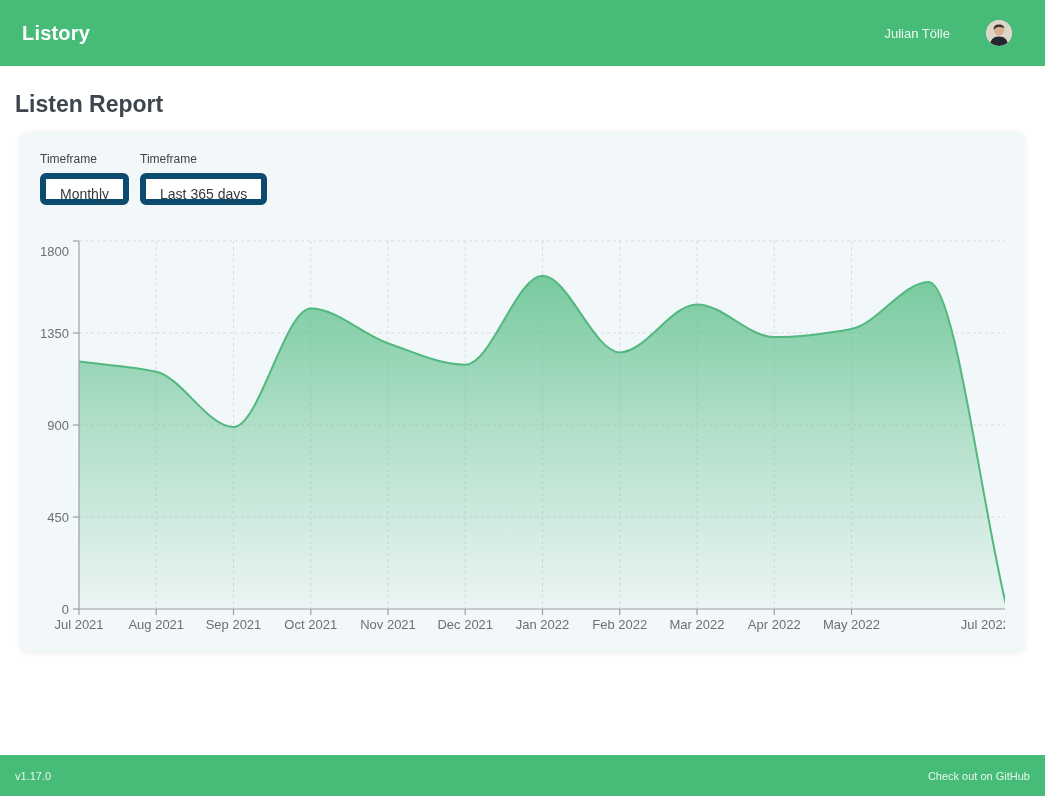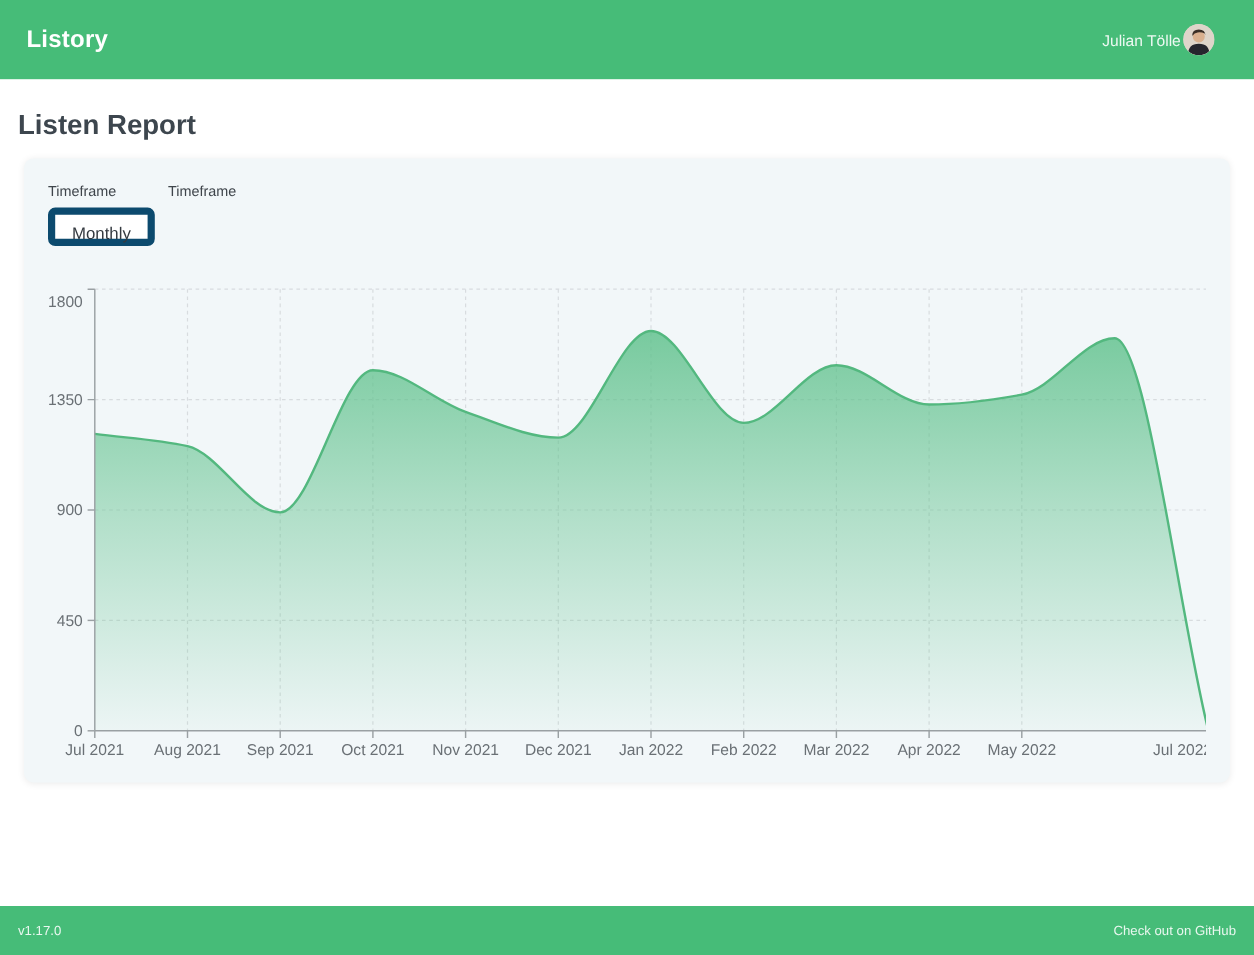--- a/index.html
+++ b/index.html
@@ -33,21 +33,21 @@
     font-size: 13px;
     text-decoration: none;
     cursor: pointer;
     white-space: nowrap;
   }
   .nav-spacer { flex: 1; }
   .user-name {
     color: rgba(255,255,255,0.9);
     font-size: 13px;
     text-decoration: none;
-    margin-right: 2px;
+    margin-right: 24px;
     cursor: pointer;
   }
   .avatar {
     width: 26px; height: 26px;
     border-radius: 50%;
     overflow: hidden;
     display: block;
     cursor: pointer;
     background: #ded5ca;
   }
@@ -99,21 +99,21 @@
   footer span, footer a {
     color: rgba(255,255,255,0.88);
     font-size: 11px;
     text-decoration: none;
   }
   footer a { cursor: pointer; }
 </style>
 </head>
 <body>
 
-<nav class="navbar accent-bg" style="background: rgb(70, 188, 120);">
+<nav class="navbar accent-bg" style="background: rgb(70, 188, 120); gap: 12px;">
   <a class="brand">Listory</a>
   <div class="nav-spacer"></div>
   <a class="user-name">Julian Tölle</a>
   <span class="avatar">
     <svg width="26" height="26" viewBox="0 0 26 26">
       <defs>
           <clipPath id="avclip">
             <circle cx="13" cy="13" r="13"></circle>
           </clipPath>
         </defs>
@@ -130,20 +130,21 @@
 <main>
   <h1 class="page-title">Listen Report</h1>
   <section class="card">
     <div class="filters">
       <div class="filter">
         <label class="filter-label">Timeframe</label>
         <button class="filter-btn">Monthly</button>
       </div>
       <div class="filter">
         <label class="filter-label">Timeframe</label>
+        <button class="filter-btn">Last 365 days</button>
       </div>
     </div>
     <div id="chart"><svg width="965" height="410" viewBox="0 0 965 410">
           <defs>
             <linearGradient id="areaGrad" gradientUnits="userSpaceOnUse" x1="0" y1="10" x2="0" y2="378">
               <stop offset="0" stop-color="#5fc18c" stop-opacity="0.92"></stop>
               <stop offset="0.5" stop-color="#5fc18c" stop-opacity="0.45"></stop>
               <stop offset="1" stop-color="#5fc18c" stop-opacity="0.04"></stop>
             </linearGradient>
           </defs>

